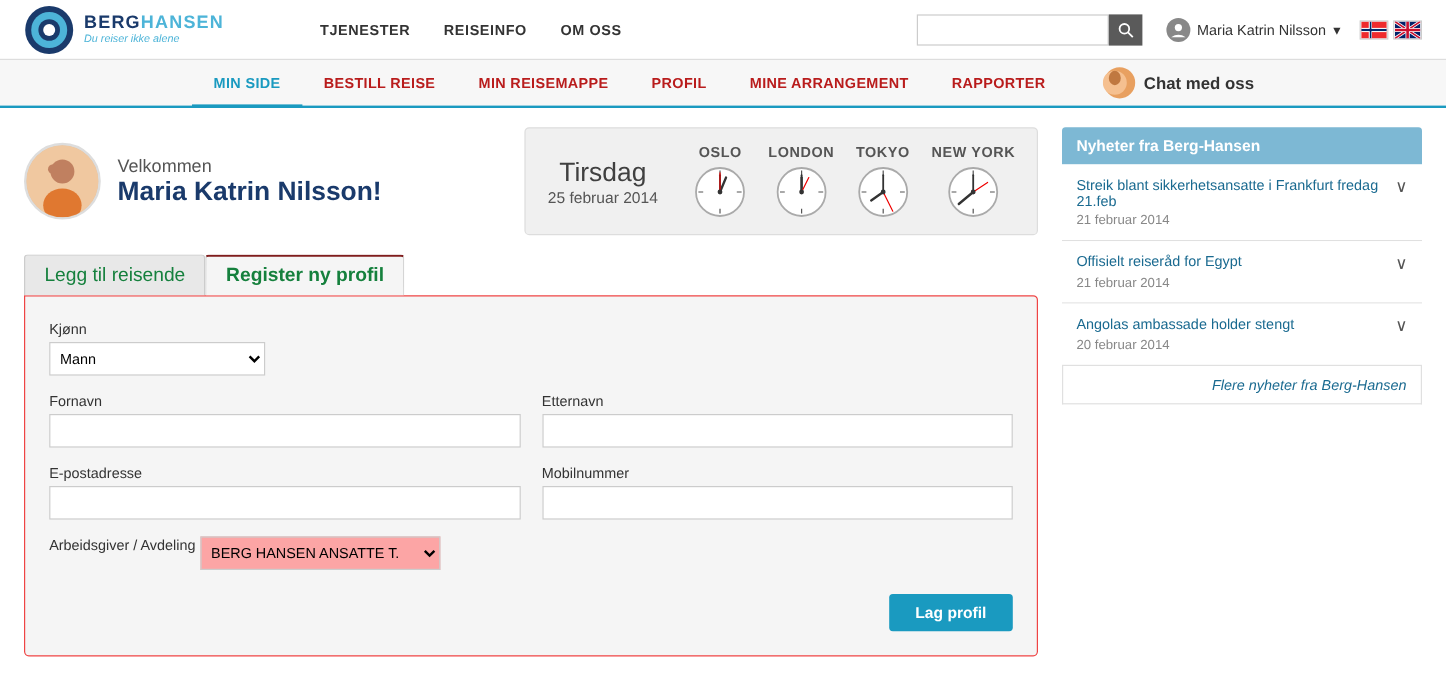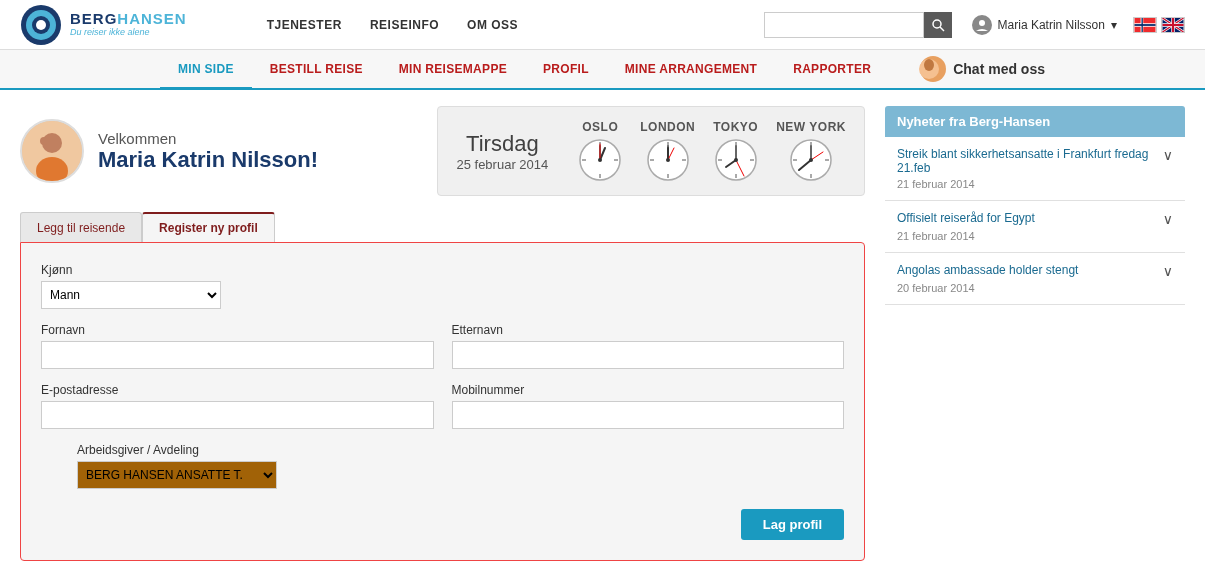--- a/index.html
+++ b/index.html
@@ -190,22 +190,22 @@
     .tabs-row {
       display: flex;
       gap: 0;
       margin-bottom: 0;
     }
     .tab-btn {
       padding: 7px 16px;
       border: 1px solid #ccc;
       background: #e8e8e8;
       cursor: pointer;
-      font-size: 12px;
-      color: #7f1d1d;
+      font-size: 16px;
+      color: #15803d;
       border-bottom: none;
       border-radius: 3px 3px 0 0;
     }
     .tab-btn.active {
       background: #f5f5f5;
       font-weight: bold;
       border-top: 2px solid #7f1d1d;
       z-index: 1;
     }
 
@@ -233,26 +233,26 @@
       width: 100%;
     }
     .form-group select {
       height: 28px;
       border: 1px solid #ccc;
       background: #fff;
       padding: 0 4px;
       font-size: 12px;
       width: 180px;
     }
-    .form-group-wide { display: flex; flex-direction: column; gap: 4px; margin-left: 36px; }
+    .form-group-wide { display: flex; flex-direction: row; gap: 4px; }
     .form-group-wide label { font-size: 12px; color: #333; }
     .form-group-wide select {
       height: 28px;
       border: 1px solid #ccc;
-      background: #a16207;
+      background: #fca5a5;
       padding: 0 4px;
       font-size: 12px;
       width: 200px;
     }
     .form-actions { display: flex; justify-content: flex-end; margin-top: 20px; }
     .btn-primary {
       background: #1a9ac0;
       color: #fff;
       border: none;
       padding: 8px 22px;
@@ -551,15 +551,18 @@
       </div>
 
       <div class="news-item">
         <div class="news-item-header">
           <span class="news-title">Angolas ambassade holder stengt</span>
           <span class="chevron-icon">∨</span>
         </div>
         <div class="news-date">20 februar 2014</div>
       </div>
 
+      <div class="news-more">
+        <a href="#">Flere nyheter fra Berg-Hansen</a>
+      </div>
     </div>
   </div>
 </div>
 
 </body></html>

